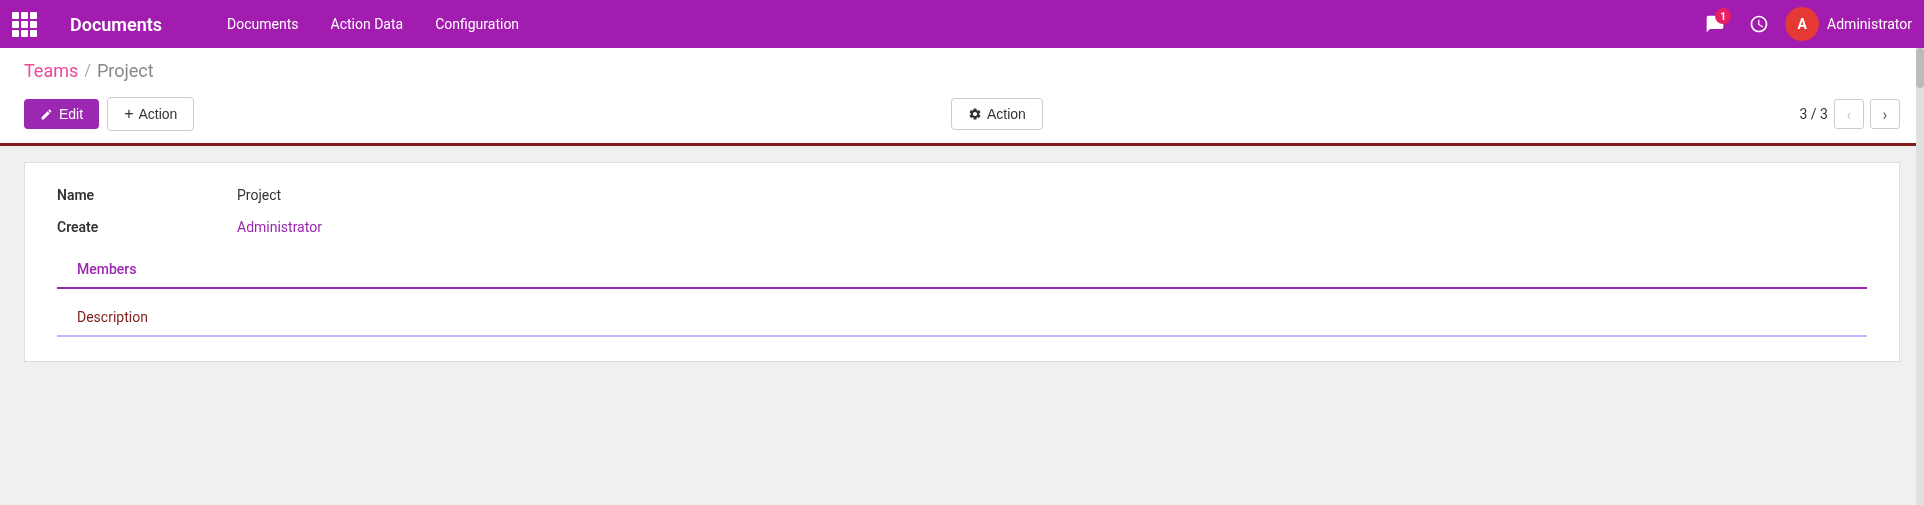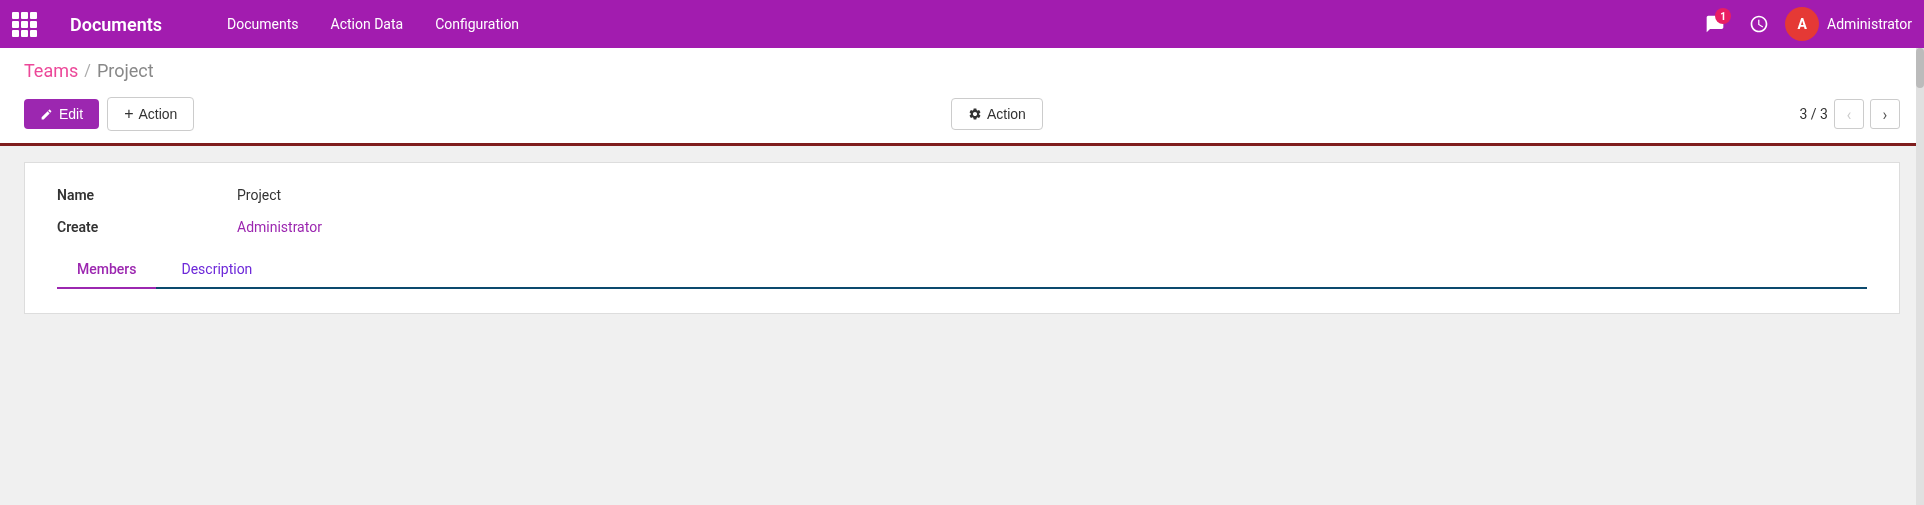--- a/index.html
+++ b/index.html
@@ -222,29 +222,30 @@
       font-size: 14px;
     }
     .field-value-link {
       color: #9c27b0;
       font-size: 14px;
       cursor: pointer;
       text-decoration: none;
     }
     .tabs-row {
       display: flex;
-      gap: 5px;
-      border-bottom: 2px solid #0c4a6e;
+      gap: 12px;
+      border-bottom: 2px solid #c4b5fd;
       margin-top: 16px;
+      flex-direction: column;
     }
     .tab {
       padding: 10px 20px;
       cursor: pointer;
       font-size: 14px;
-      color: #6d28d9;
+      color: #7f1d1d;
       border-bottom: 2px solid transparent;
       margin-bottom: -2px;
     }
     .tab.active {
       color: #9c27b0;
       border-bottom: 2px solid #9c27b0;
       font-weight: 500;
     }
 
     

